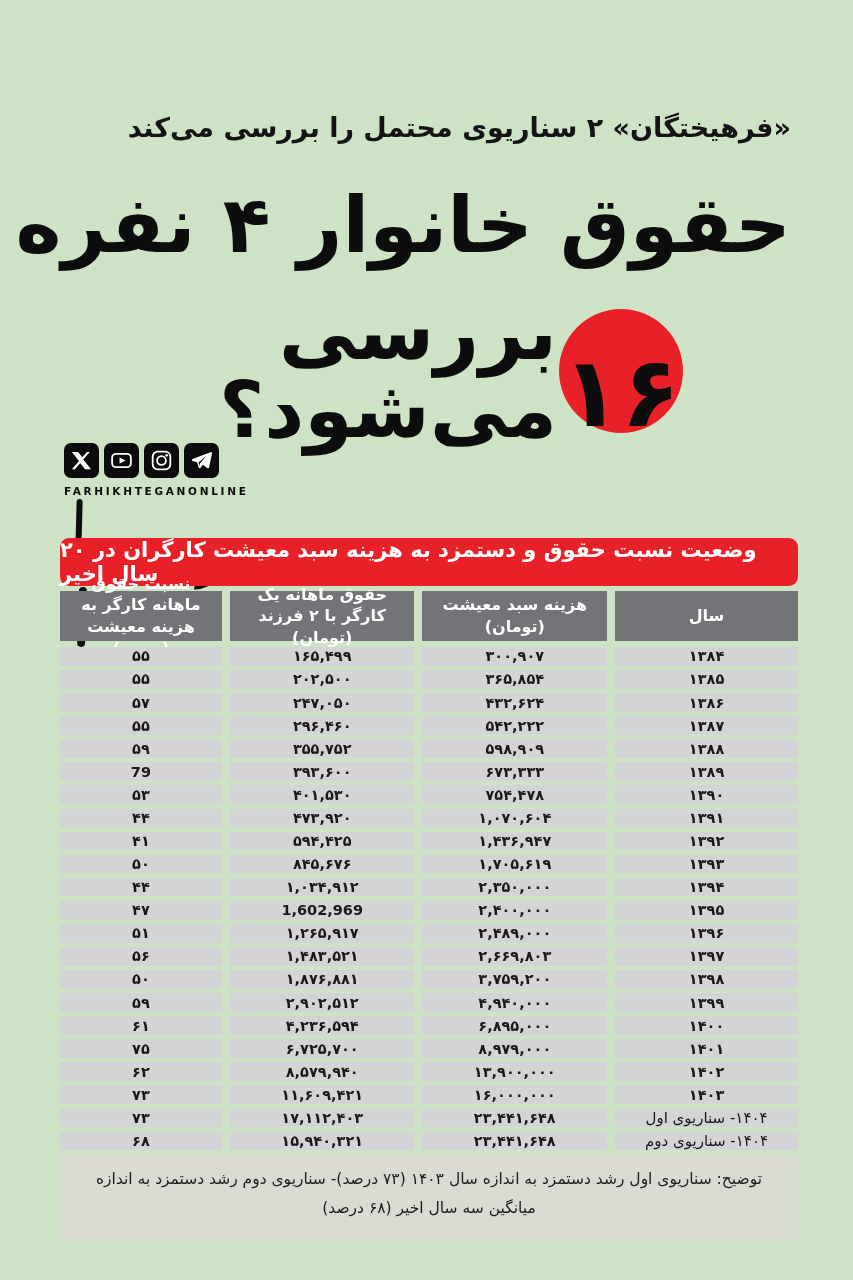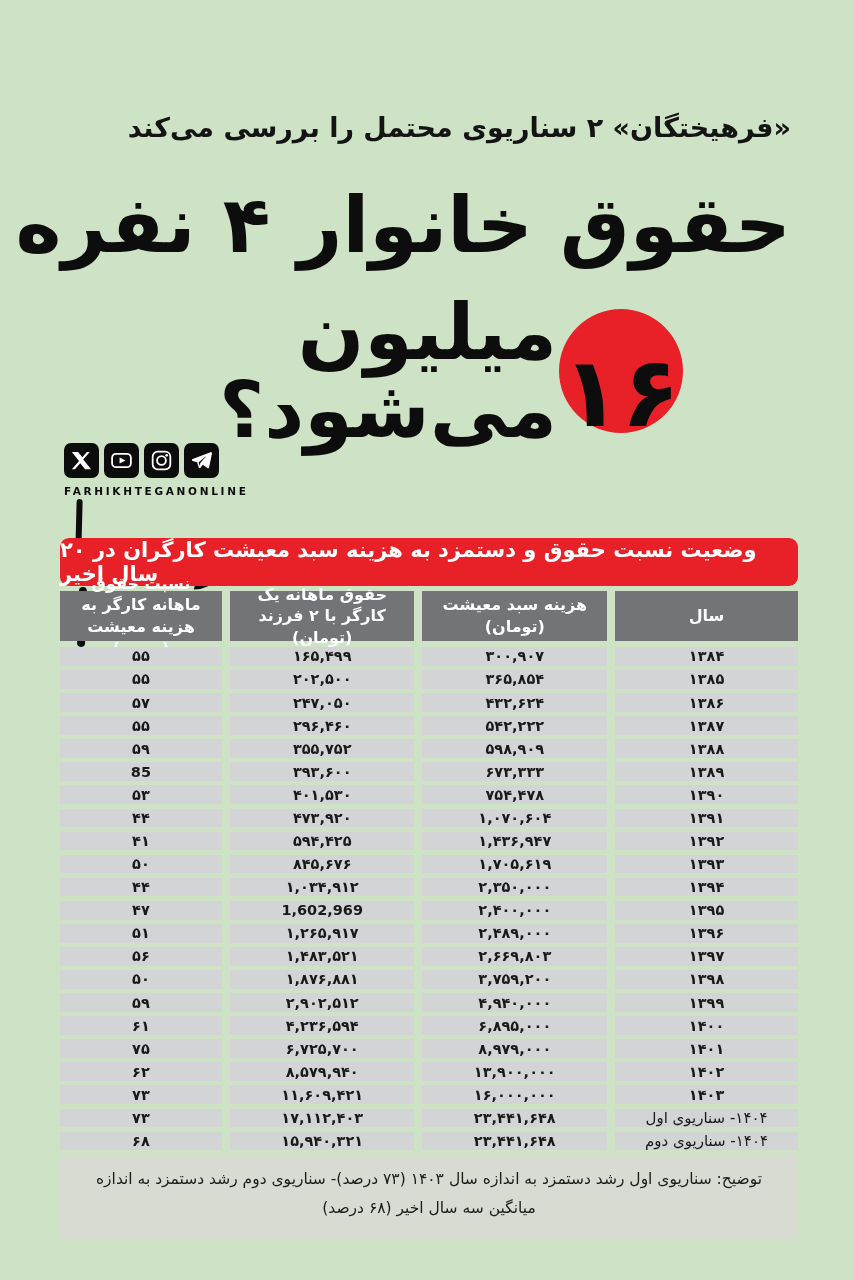--- a/index.html
+++ b/index.html
@@ -113,21 +113,21 @@
 
 <div class="page" style="--red: #e82128; --hdr: #737477; --row: #d3d4d6; --fnbg: #d7dbd1; background: rgb(206, 226, 198);">
 
   <div class="kicker">«فرهیختگان» ۲ سناریوی محتمل را بررسی می‌کند</div>
 
   <h1 class="headline-l1">حقوق خانوار ۴ نفره</h1>
   <div class="headline-l2">
     <span class="circle-num">
       <span class="num">۱۶</span>
     </span>
-    <span class="rest">میلیون می‌شود؟</span>
+    <span class="rest">بررسی می‌شود؟</span>
   </div>
 
   <div class="brand-row">
     <div class="icons-block">
       <div class="icons">
         <div class="icon-tile">
           <svg viewBox="0 0 24 24">
               <path d="M17.6 3h3.1l-6.9 7.9L22 21h-6.3l-5-6.1L5.1 21H2l7.4-8.5L1.9 3h6.5l4.5 5.5L17.6 3z" fill="#fff"></path>
             </svg>
         </div>
@@ -193,21 +193,21 @@
         <div class="trow">
           <div class="cell year">۱۳۸۸</div>
           <div class="cell">۵۹۸,۹۰۹</div>
           <div class="cell">۳۵۵,۷۵۲</div>
           <div class="cell">۵۹</div>
         </div>
         <div class="trow">
           <div class="cell year">۱۳۸۹</div>
           <div class="cell">۶۷۳,۳۳۳</div>
           <div class="cell">۳۹۳,۶۰۰</div>
-          <div class="cell">85</div>
+          <div class="cell">79</div>
         </div>
         <div class="trow">
           <div class="cell year">۱۳۹۰</div>
           <div class="cell">۷۵۴,۴۷۸</div>
           <div class="cell">۴۰۱,۵۳۰</div>
           <div class="cell">۵۳</div>
         </div>
         <div class="trow">
           <div class="cell year">۱۳۹۱</div>
           <div class="cell">۱,۰۷۰,۶۰۴</div>

